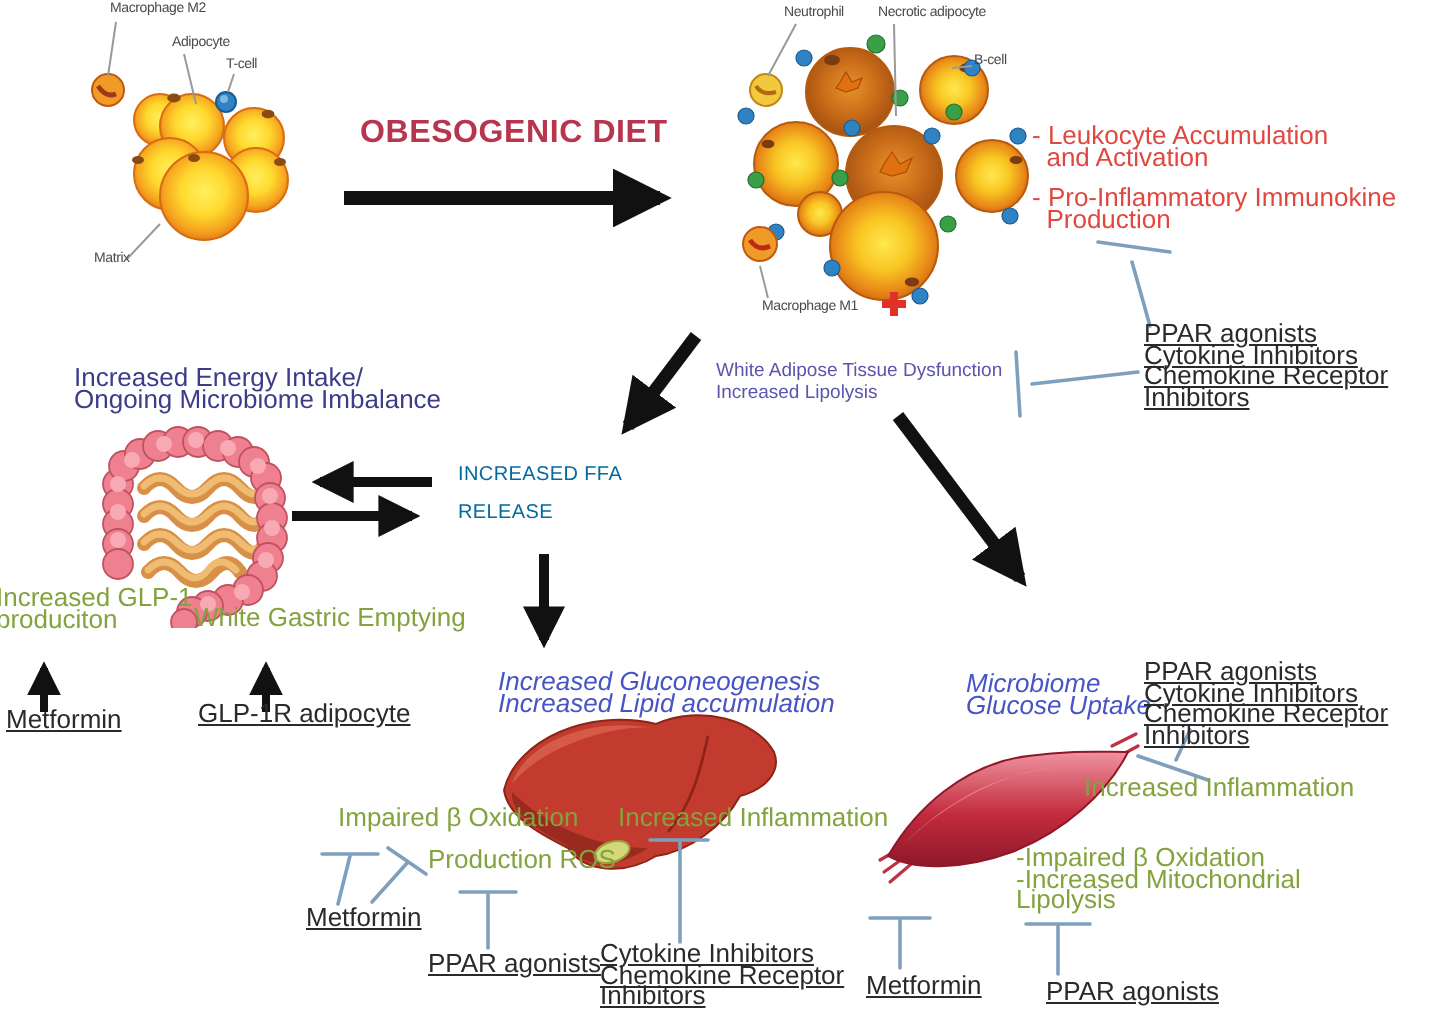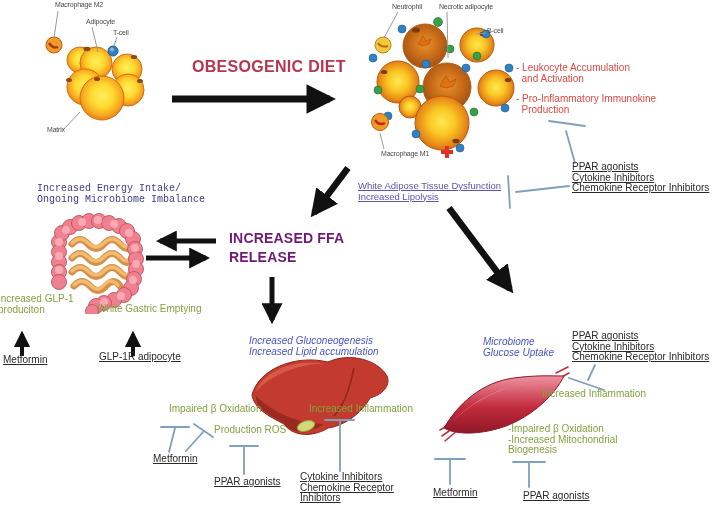--- a/index.html
+++ b/index.html
@@ -1,28 +1,28 @@
 <!DOCTYPE html>
 <html><head>
 <meta charset="utf-8">
 <style>
   * { margin:0; padding:0; box-sizing:border-box; }
   html,body { background:#fff; font-family:"Liberation Sans", sans-serif; }
   .canvas { position:relative; width:720px; height:507px; background:#fff; overflow:hidden; }
   svg.ill { position:absolute; z-index:1; }
   #overlay { position:absolute; left:0; top:0; z-index:5; pointer-events:none; }
-  .t { position:absolute; z-index:6; white-space:pre-line; font-size:10px; line-height:10.5px; color:#2a2a2a; }
+  .t { position:absolute; z-index:6; white-space:pre-line; font-size:13px; line-height:10.5px; color:#2a2a2a; }
   .tiny  { font-size:7px; line-height:8px; color:#4a4a4a; letter-spacing:-0.2px; }
   .red   { color:#e2473f; }
   .green { color:#82a33e; }
   .blue  { color:#4754c5;font-style:italic; }
-  .navy  { color:#3c3c8a;font-family:Liberation Mono, monospace; }
-  .purple{ color:#5b55ae; font-size:9.5px;text-decoration:underline; }
-  .title { font-size:16px; font-weight:bold; color:#b8354e; letter-spacing:.3px; line-height:17px;margin-left:12px; }
-  .ffa   { font-size:14px; font-weight:bold; color:#701a75; line-height:18.5px; letter-spacing:.2px; }
+  .navy  { color:#3c3c8a; }
+  .purple{ color:#5b55ae; font-size:9.5px; }
+  .title { font-size:16px; font-weight:bold; color:#b8354e; letter-spacing:.3px; line-height:17px; }
+  .ffa   { font-size:10px; font-weight:normal; color:#0369a1; line-height:18.5px; letter-spacing:.2px; }
   .drug  { color:#2a2a2a;text-decoration:underline; }
 </style>
 </head>
 <body>
 
 <div class="canvas">
 
   <svg class="ill" style="left:40px;top:34px" width="110" height="112" viewBox="0 0 110 112">
     <defs>
       <radialGradient id="adi" cx="50%" cy="45%" r="58%">
@@ -303,17 +303,17 @@
 Inhibitors</div>
 
   <div class="t blue" style="left:483px;top:337px">Microbiome
 Glucose Uptake</div>
   <div class="t drug" style="left:572px;top:331px">PPAR agonists
 Cytokine Inhibitors
 Chemokine Receptor Inhibitors</div>
   <div class="t green" style="left:542px;top:389px">Increased Inflammation</div>
   <div class="t green" style="left:508px;top:424px">-Impaired β Oxidation
 -Increased Mitochondrial
-Biogenesis</div>
+Lipolysis</div>
   <div class="t drug" style="left:433px;top:488px">Metformin</div>
   <div class="t drug" style="left:523px;top:491px">PPAR agonists</div>
 
 </div>
 
 </body></html>

